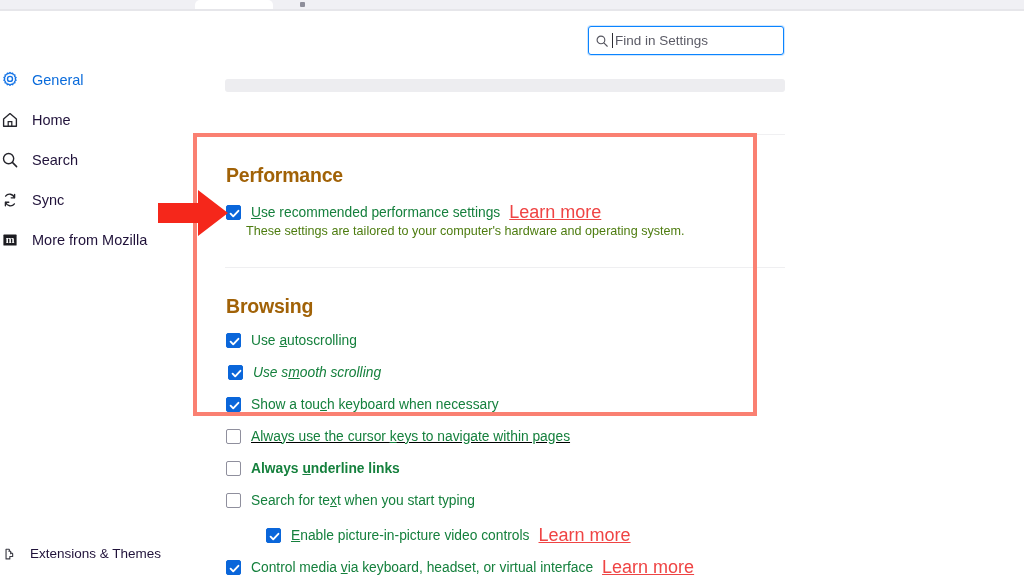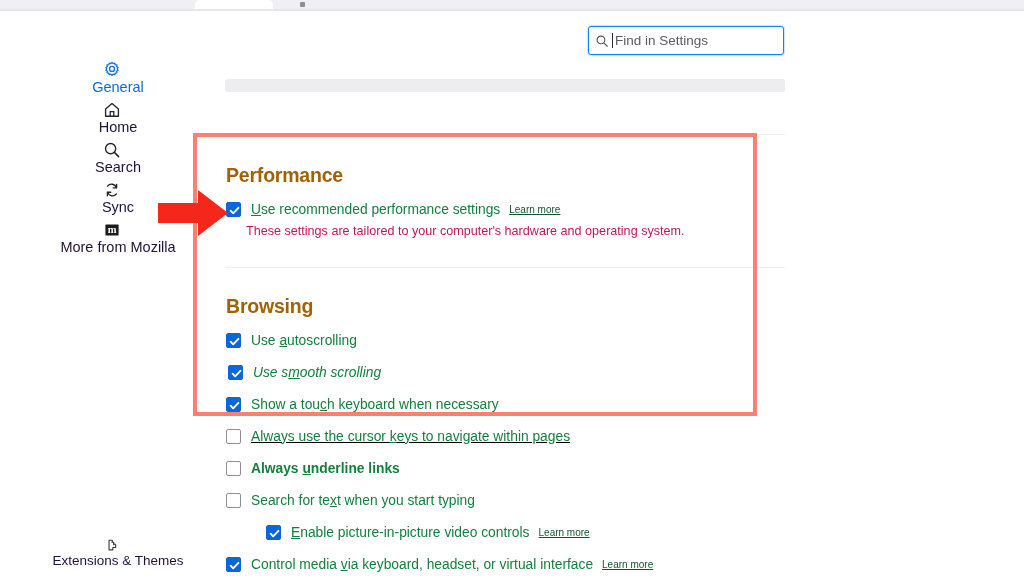--- a/index.html
+++ b/index.html
@@ -41,22 +41,22 @@
   .search-caret {
     width: 1px; height: 15px; background: #2b2b31; flex: 0 0 1px; margin-right: 2px;
   }
   .search-placeholder {
     font-size: 13.5px; color: #5b5b66; line-height: 1; white-space: nowrap;
   }
 
   
   .sidebar { position: absolute; left: 0; top: 60px; width: 200px; }
   .side-item {
-    display: flex; align-items: center; height: 40px; padding-left: 36px;
-    color: #20123a; font-size: 14.5px; flex-direction: column;
+    display: flex; align-items: center; height: 40px; 
+    color: #20123a; font-size: 14.5px;
   }
   .side-item .ic { width: 20px; height: 20px; flex: 0 0 20px; margin-right: 12px; }
   .side-item .lbl { line-height: 1; white-space: nowrap; }
   .side-item.active .lbl { color: #0a6bdb; }
 
   .sidebar-bottom { position: absolute; left: 0; top: 537px; width: 200px; }
   .sidebar-bottom .side-item { font-size: 13.5px; height: 34px; }
   .sidebar-bottom .side-item .ic { width: 17px; height: 17px; flex:0 0 17px; margin-right: 13px; }
   .side-item-partial { opacity: 1; }
   .placeholder-bar {
@@ -86,24 +86,24 @@
   .cb {
     width: 15px; height: 15px; flex: 0 0 15px; margin-right: 10px;
     border-radius: 2px; position: relative;
   }
   .cb.on { background: #0a66da; border: 1px solid #0a66da; }
   .cb.off { background: #ffffff; border: 1px solid #8f8f9d; }
   .cb.on svg { position: absolute; left: 1px; top: 1px; }
   .cb-label { font-size: 13.8px; color: #15803d; line-height: 1; }
   .ak { text-decoration: underline; }
   .learn {
-    font-size: 10px; color: #14532d; text-decoration: underline; margin-left: 9px;
+    font-size: 18px; color: #ef4444; text-decoration: underline; margin-left: 9px;
   }
   .cb-desc {
-    position: absolute; font-size: 12.6px; color: #be185d; white-space: nowrap;
+    position: absolute; font-size: 12.6px; color: #4d7c0f; white-space: nowrap;
   }
 
   
   .hl-box {
     position: absolute; left: 193px; top: 133px; width: 564px; height: 283px;
     border: 4px solid #fa8072; pointer-events: none;
   }
   .arrow { position: absolute; left: 158px; top: 190px; width: 70px; height: 46px; }
 </style>
 </head>

